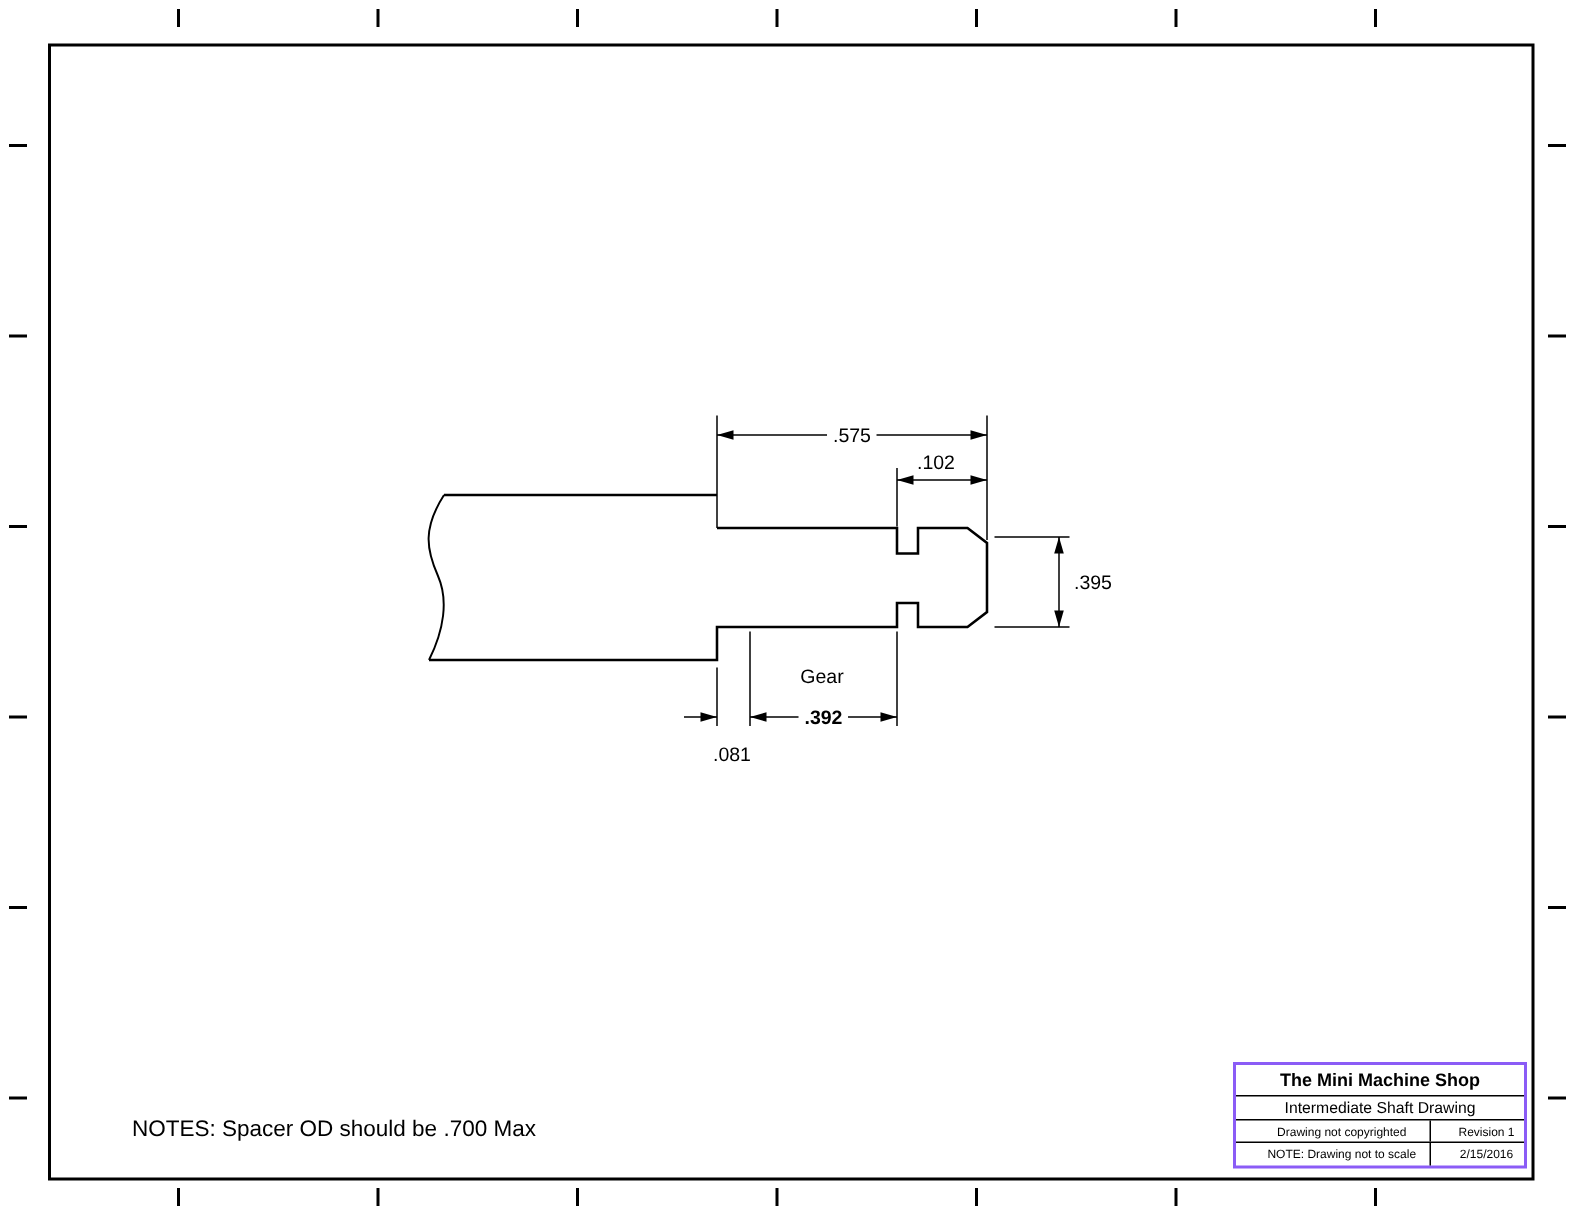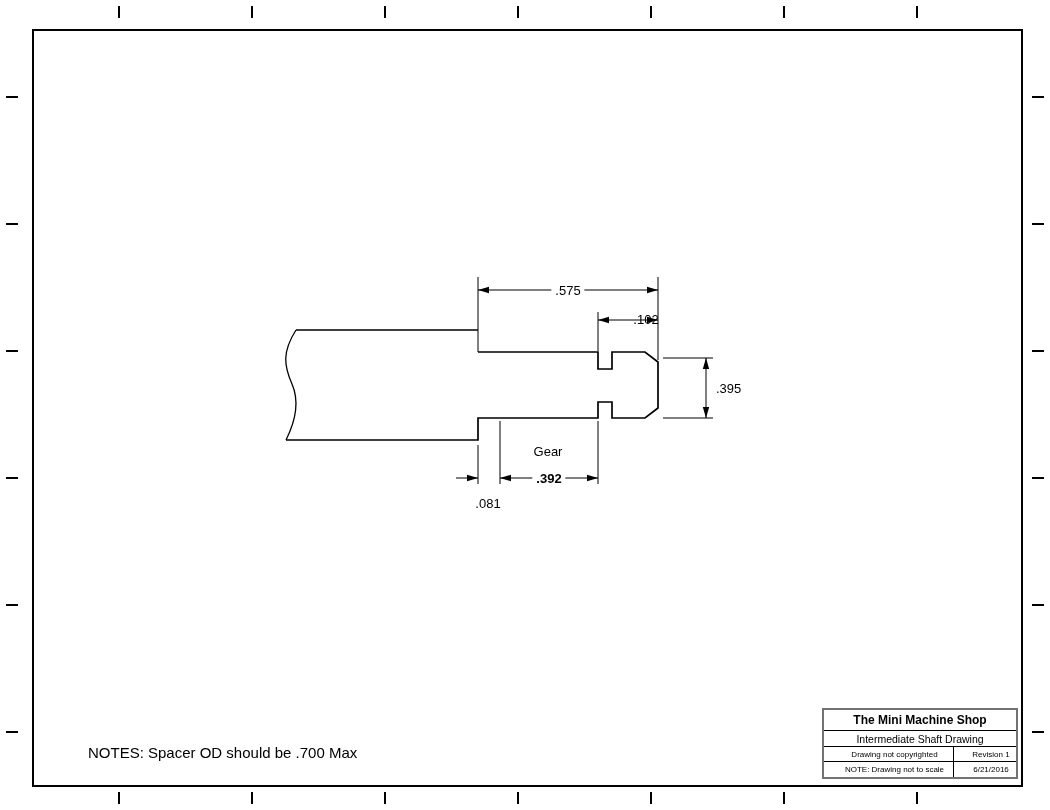--- a/index.html
+++ b/index.html
@@ -30,21 +30,21 @@
     line-height: 1.1;
     white-space: nowrap;
     color: #000;
   }
   .title-block {
     position: absolute;
     left: 822px;
     top: 708px;
     width: 196px;
     height: 71px;
-    border: 2px solid #737373;
+    border: 2px solid #8b5cf6;
     box-sizing: border-box;
     display: flex;
     flex-direction: column;
     background: #fff;
   }
   .tb-row {
     box-sizing: border-box;
     border-bottom: 1px solid #000;
     display: flex;
     align-items: center;
@@ -143,34 +143,34 @@
       <polygon points="658,320 647,316.8 647,323.2"></polygon>
       <polygon points="706,358 702.8,369 709.2,369"></polygon>
       <polygon points="706,418 702.8,407 709.2,407"></polygon>
       <polygon points="500,478 511,474.8 511,481.2"></polygon>
       <polygon points="598,478 587,474.8 587,481.2"></polygon>
       <polygon points="478,478 467,474.8 467,481.2"></polygon>
     </g>
   </svg>
 
   <div class="label centered bg" style="left:568px; top:290px;">.575</div>
-  <div class="label centered" style="left:624px; top:319px;margin-left:22px;">.102</div>
+  <div class="label centered" style="left:624px; top:308px;">.102</div>
   <div class="label vcentered" style="left:716px; top:388px;">.395</div>
   <div class="label centered" style="left:548px; top:451px;">Gear</div>
   <div class="label centered bg" style="left:549px; top:478px;font-weight:bold;">.392</div>
   <div class="label centered" style="left:488px; top:503px;">.081</div>
 
   <div class="notes" style="left:57px; top:745px;margin-left:31px;">NOTES: Spacer OD should be .700 Max</div>
 
   <div class="title-block">
     <div class="tb-row tb-company">The Mini Machine Shop</div>
     <div class="tb-row tb-part">Intermediate Shaft Drawing</div>
     <div class="tb-row tb-split">
       <div class="tb-cell">Drawing not copyrighted</div>
       <div class="tb-cell tb-right">Revision 1</div>
     </div>
     <div class="tb-row tb-split">
       <div class="tb-cell">NOTE: Drawing not to scale</div>
-      <div class="tb-cell tb-right">6/21/2016</div>
+      <div class="tb-cell tb-right">2/15/2016</div>
     </div>
   </div>
 
 </div>
 
 </body></html>

